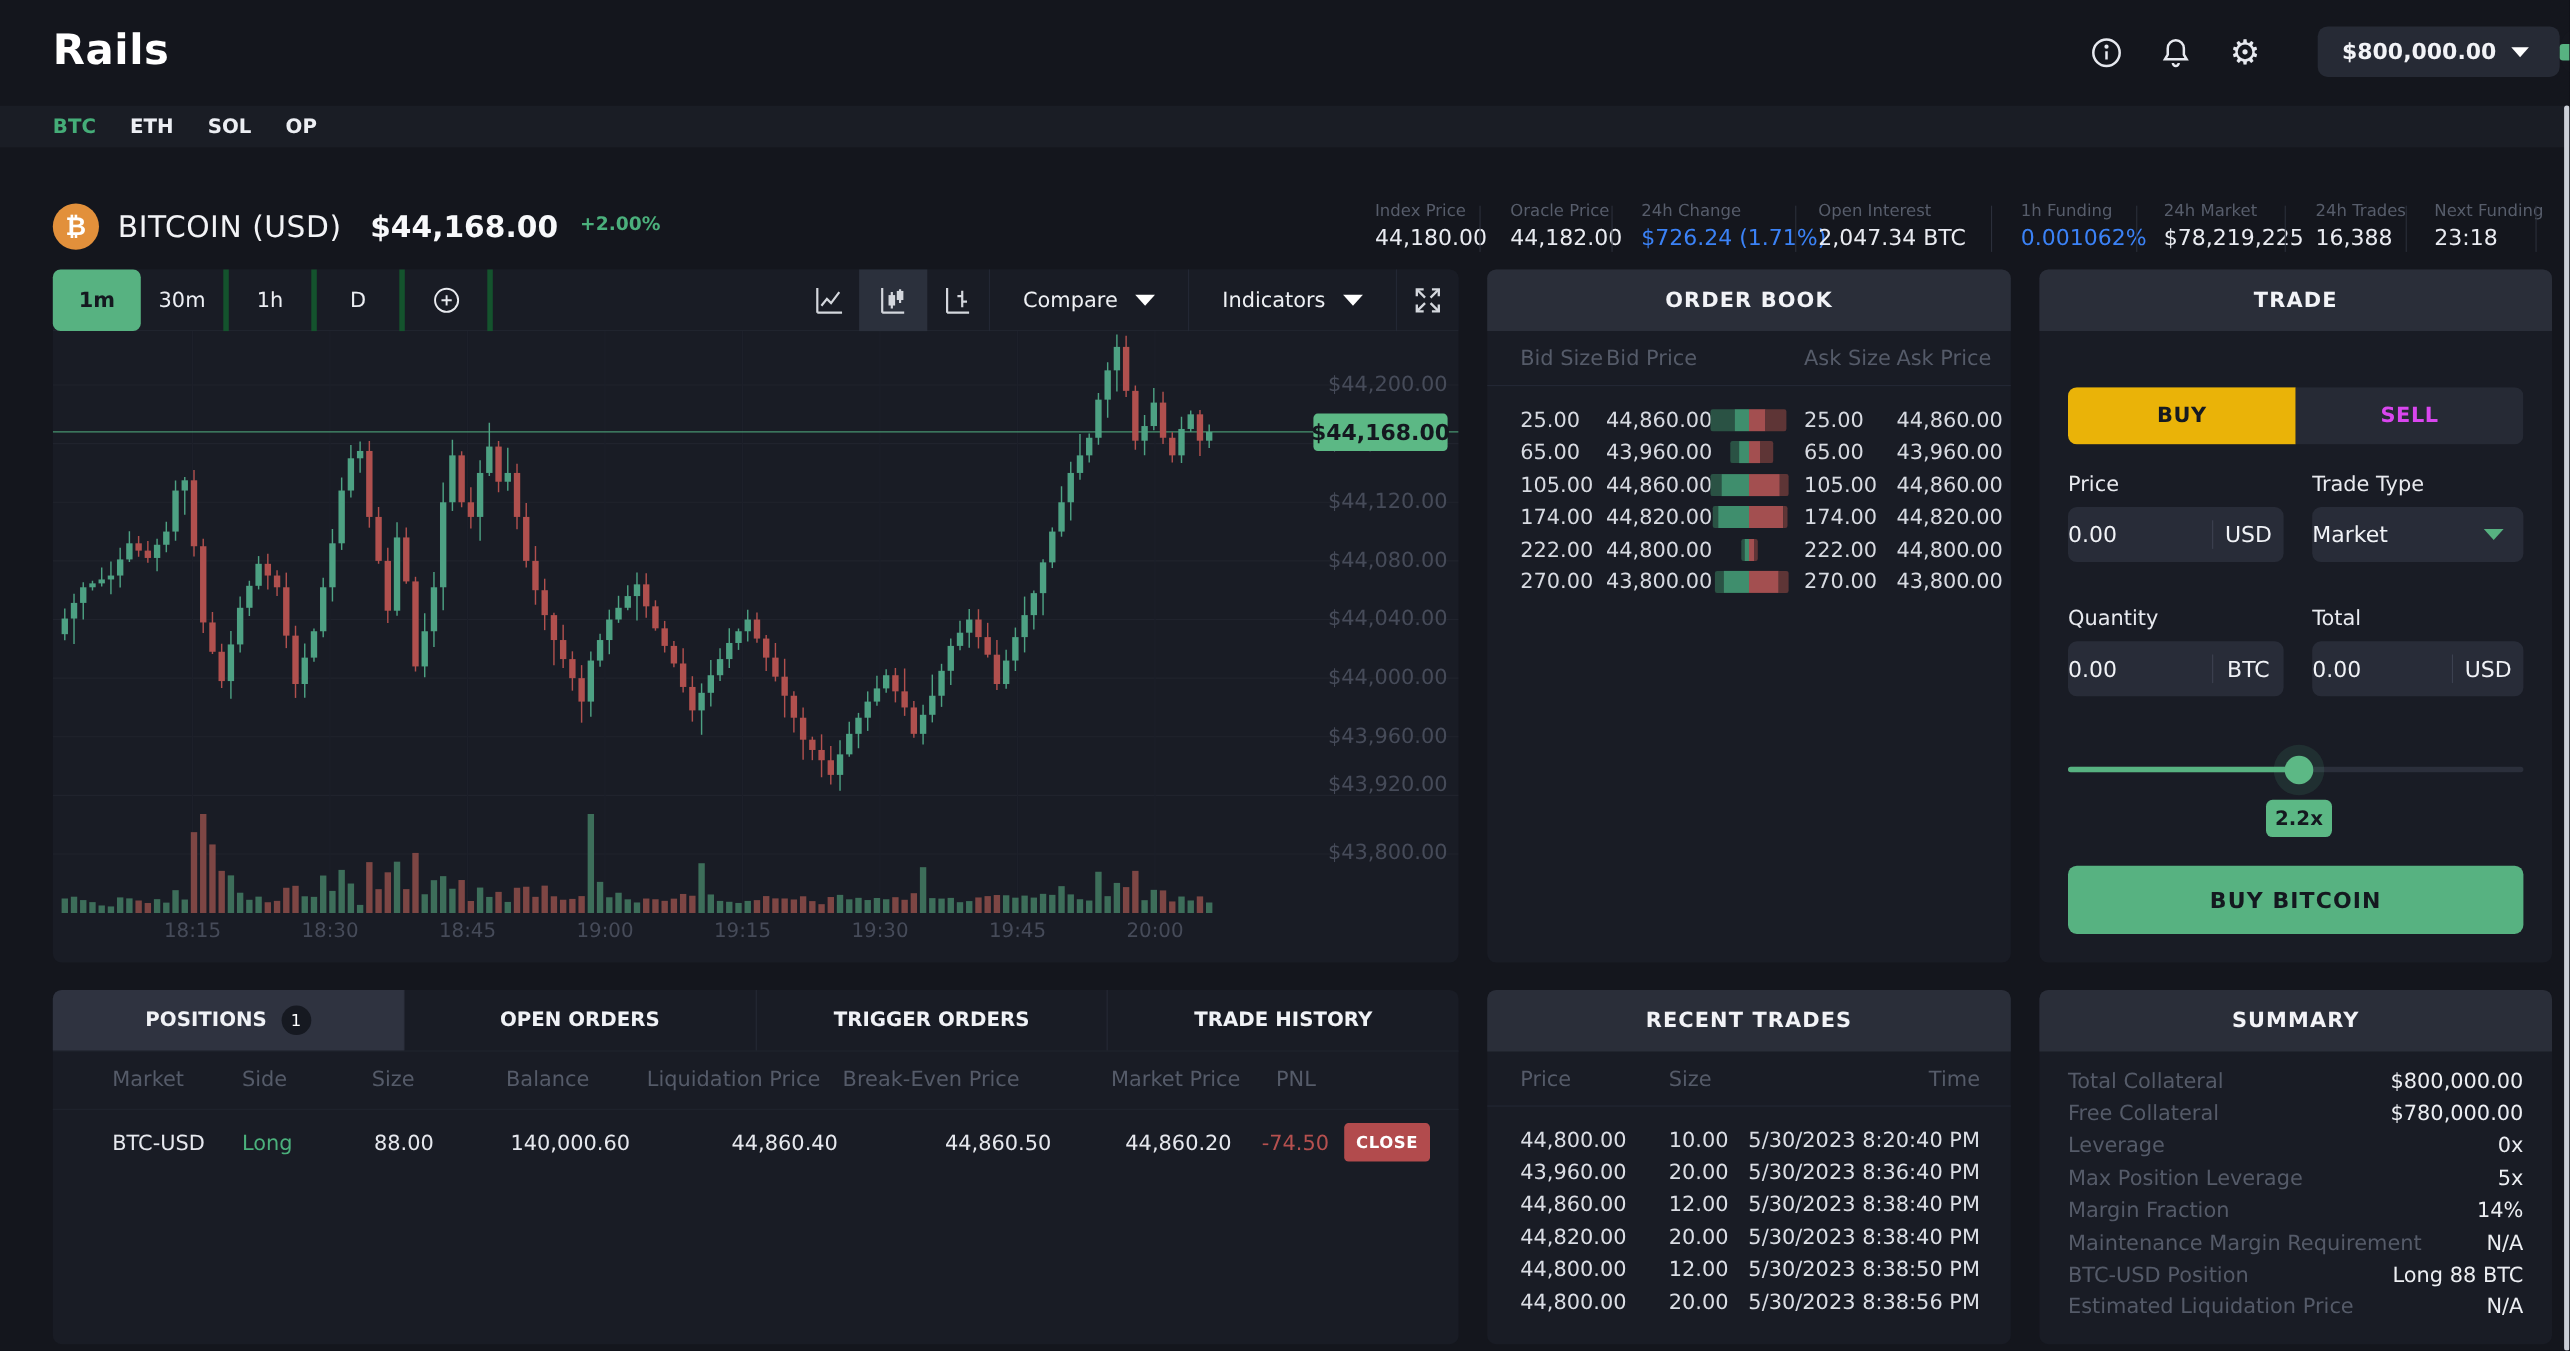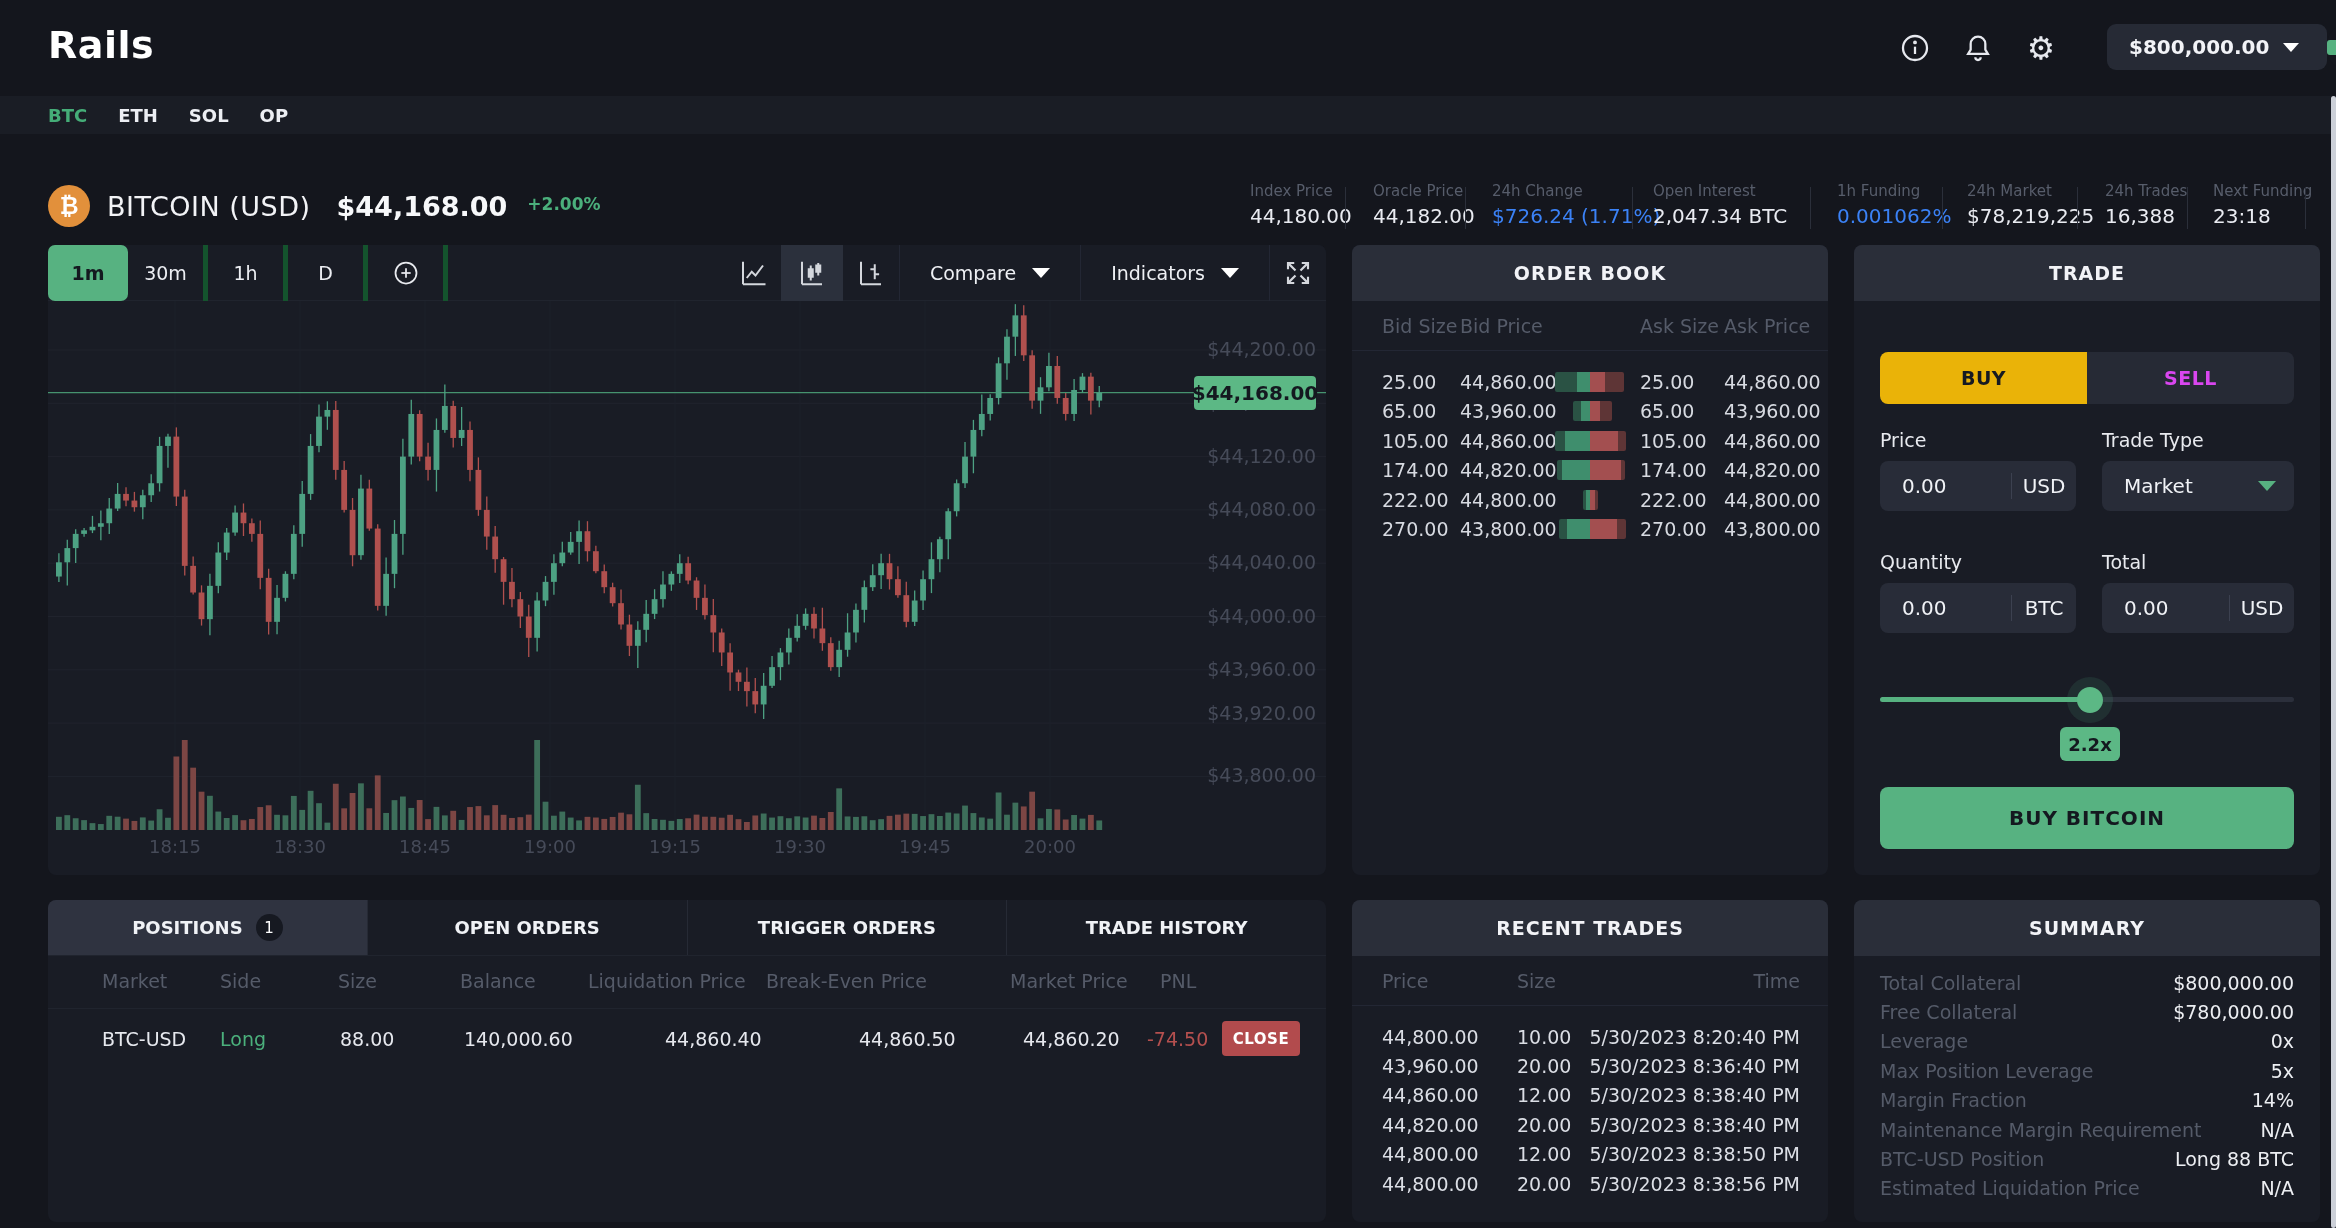--- a/index.html
+++ b/index.html
@@ -73,21 +73,21 @@
   .dseg { height:20px; }
 
   
   #trade-panel { left:1854px; top:245px; width:466px; height:630px; }
   .seg { position:absolute; left:26px; top:107px; width:414px; height:52px; border-radius:8px; overflow:hidden; display:flex; }
   .seg-half { flex:1; display:flex; align-items:center; justify-content:center; font-size:19px; font-weight:bold; letter-spacing:.5px; }
   .seg-buy { background:#eab308; color:#161a22; }
   .seg-sell { background:#262a35; color:#d946ef; }
   .fld-label { position:absolute; font-size:19px; color:#e8eaef; }
   .fld { position:absolute; height:50px; background:#282c38; border-radius:8px; display:flex; align-items:center; font-size:20px; color:#f0f2f6; }
-  .fld .val { margin-left:22px; flex:1; }
+  .fld .val { flex:1; }
   .fld .vdiv { width:1px; height:26px; background:#3c4150; }
   .fld .unit { width:64px; text-align:center; }
   .dd-caret { width:0; height:0; border-left:9px solid transparent; border-right:9px solid transparent; border-top:10px solid #57b281; margin-right:18px; }
   .sl-track { position:absolute; left:26px; top:452px; width:414px; height:5px; background:#2b2f3b; border-radius:3px; }
   .sl-fill { position:absolute; left:26px; top:452px; width:210px; height:5px; background:#57b281; border-radius:3px; }
   .sl-handle { position:absolute; left:223px; top:442px; width:26px; height:26px; border-radius:50%; background:#5cb885; box-shadow:0 0 0 10px rgba(87,178,129,.13); }
   .lev-badge { position:absolute; left:206px; top:482px; width:60px; height:34px; background:#5cb885; border-radius:6px; display:flex; align-items:center; justify-content:center; font-size:18px; font-weight:bold; color:#14181f; }
   .submit-btn { position:absolute; left:26px; top:542px; width:414px; height:62px; background:#57b281; border-radius:8px; display:flex; align-items:center; justify-content:center; font-size:20px; font-weight:bold; letter-spacing:1px; color:#14181f; }
 
   

